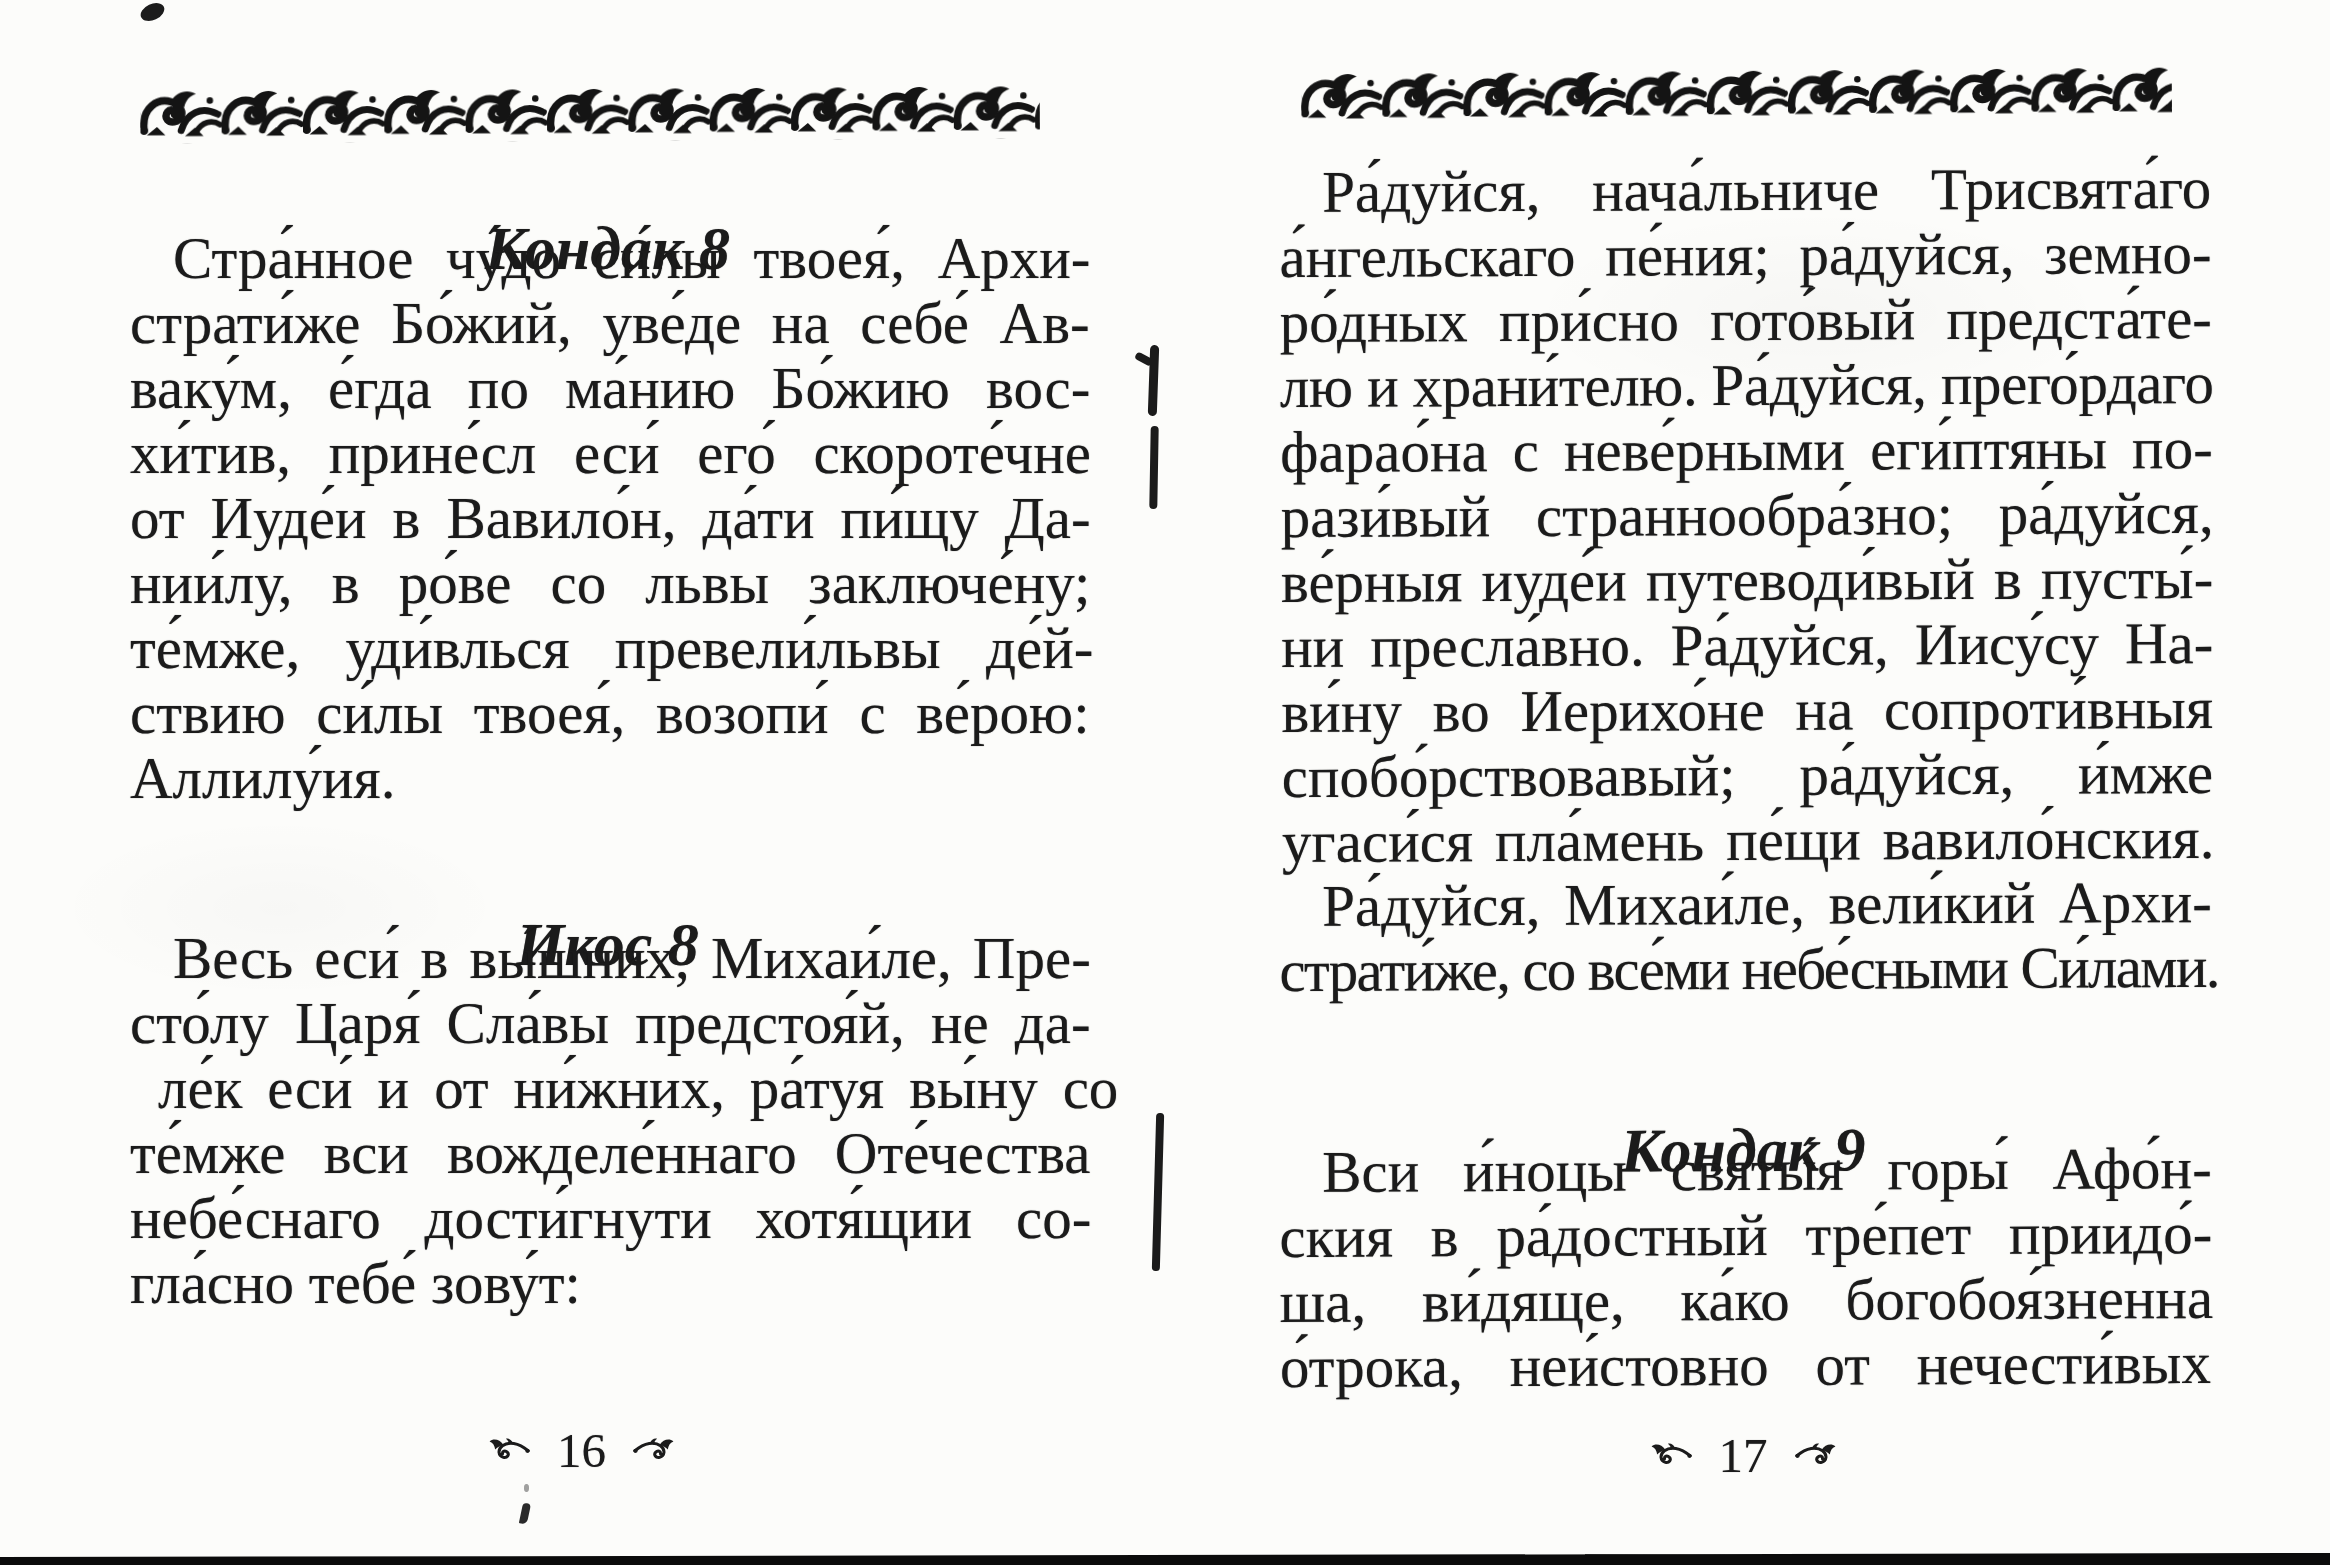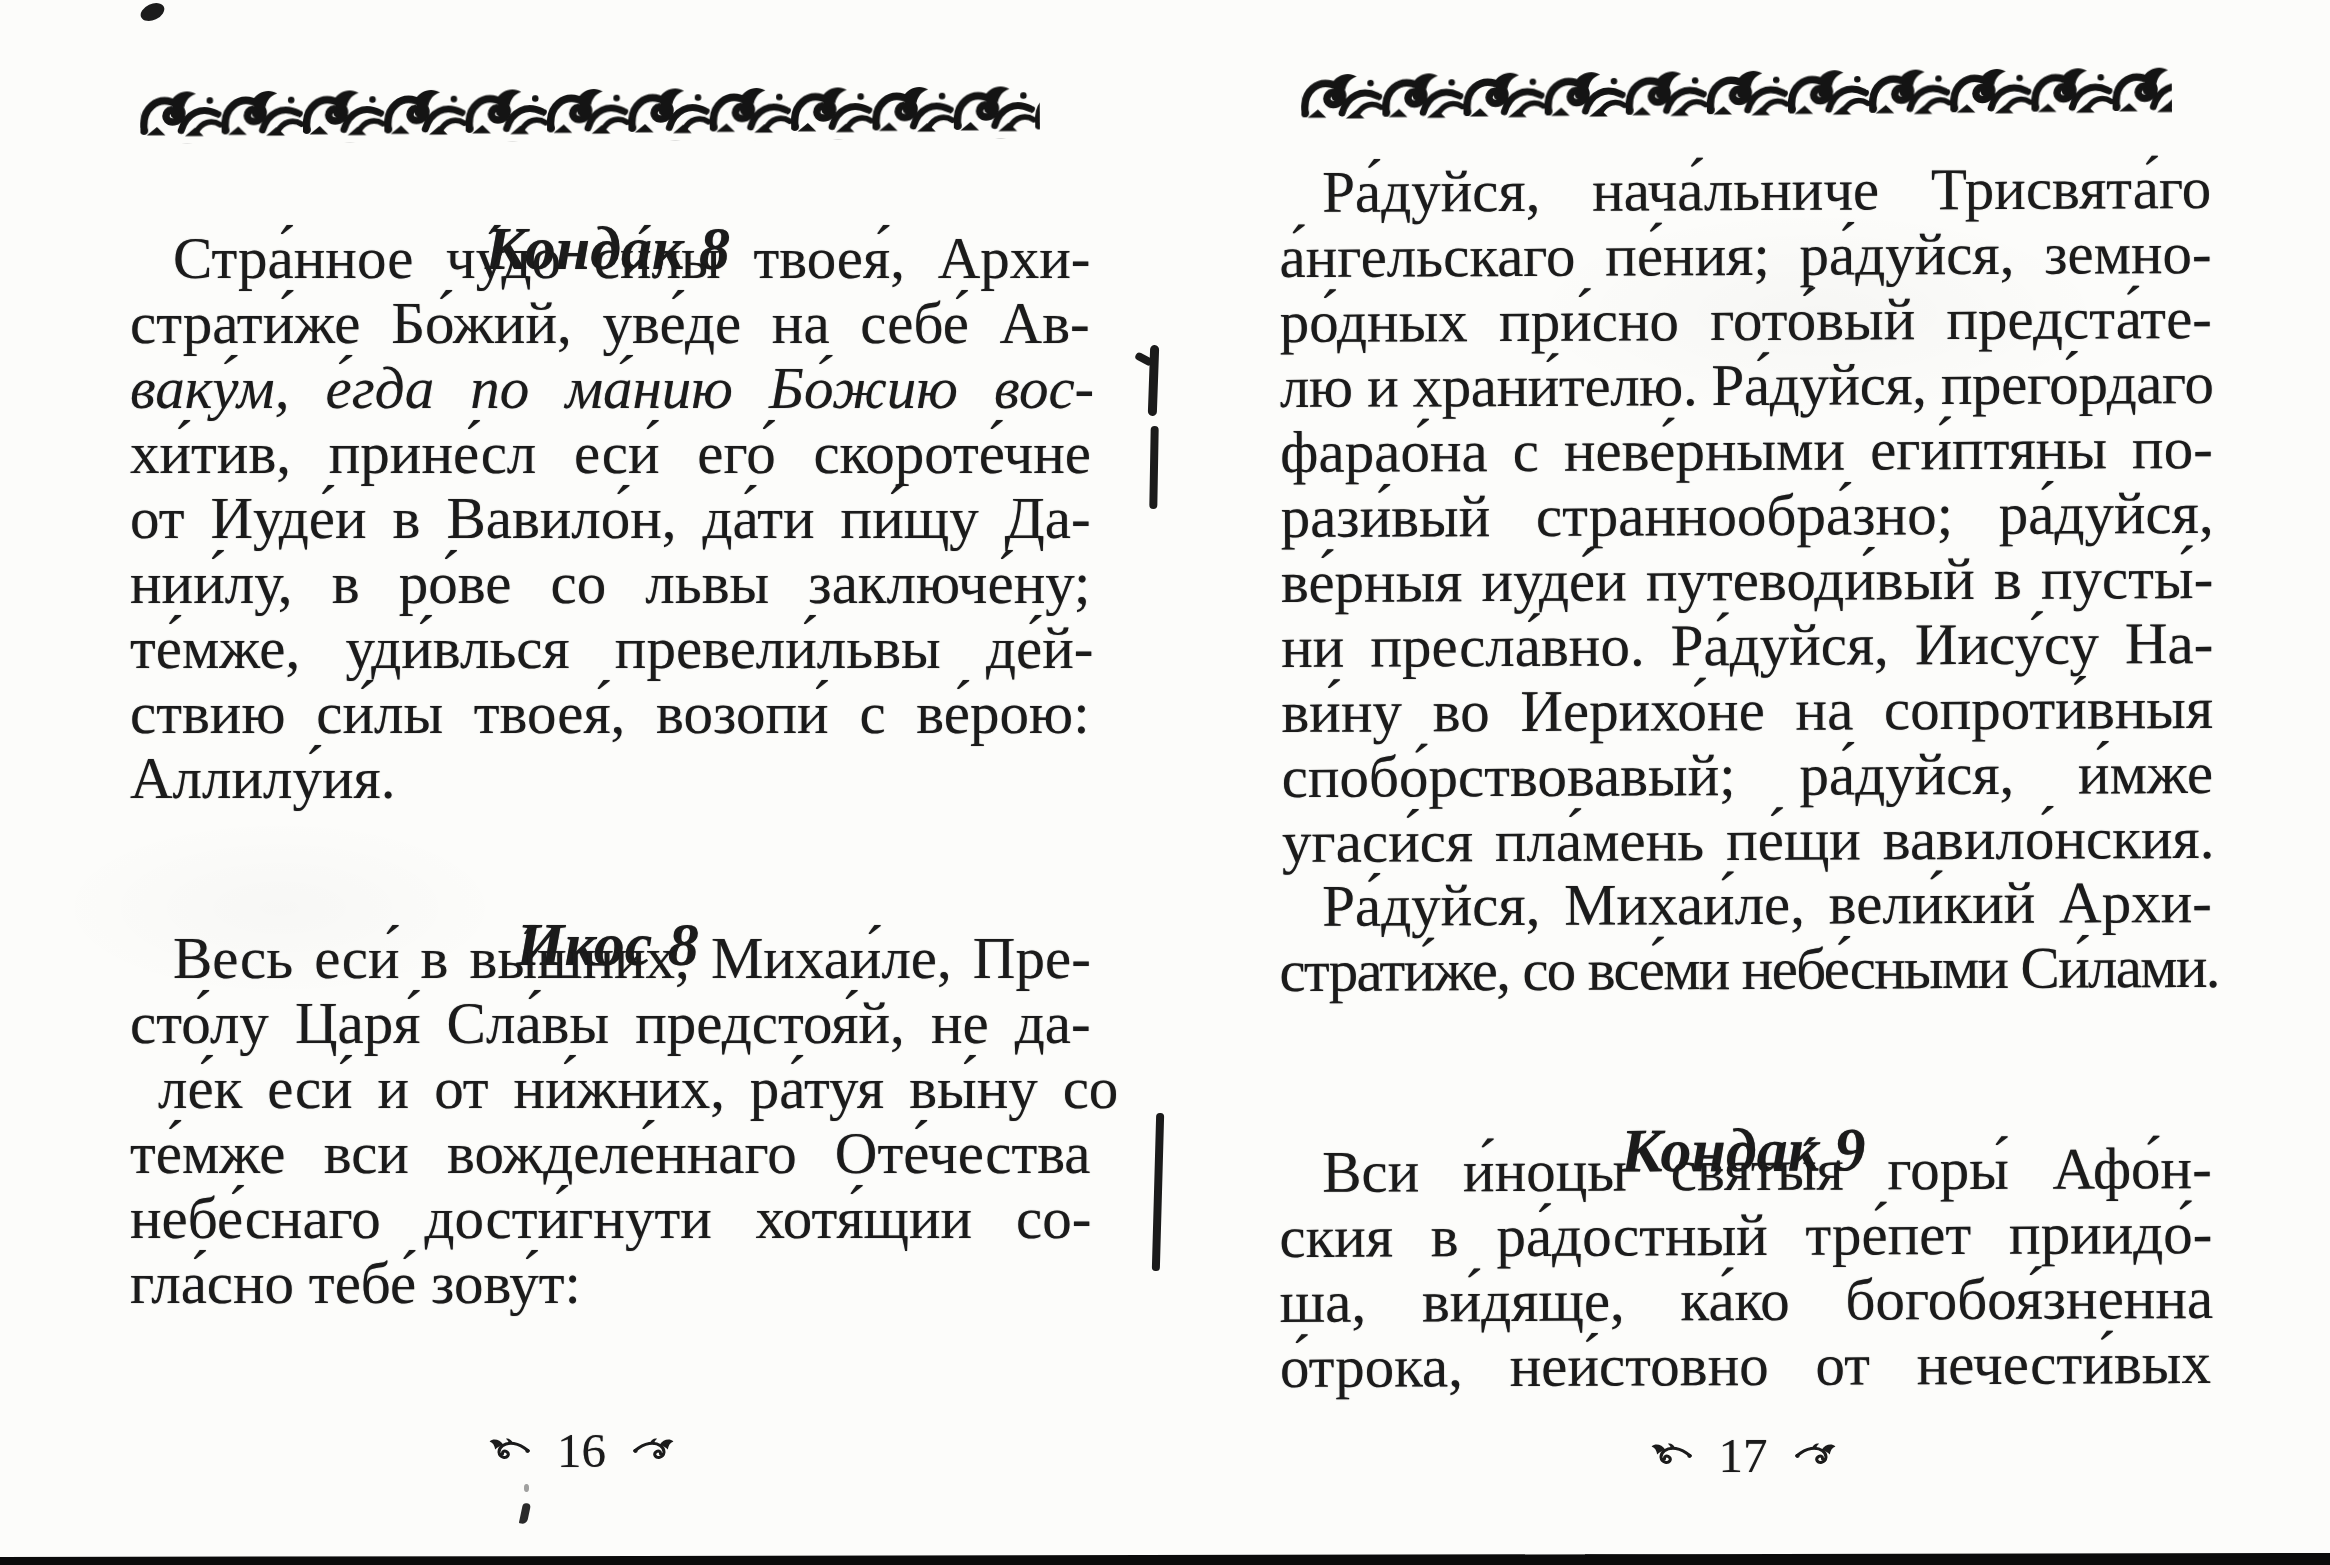--- a/index.html
+++ b/index.html
@@ -80,21 +80,21 @@
       <svg width="902" height="53" viewBox="0 0 1935 114">
           <rect width="1935" height="114" fill="url(#orn)"></rect>
         </svg>
     </div>
 
     <h2 class="heading" style="left:130px; top:162px; width:955px;">Кондак 8</h2>
 
     <div class="para indent" style="left:130px; top:227px; width:956px;">
         <div class="line"><span style="word-spacing: 18px;">Стра́нное чу́до си́лы твоея́, Архи-</span></div>
         <div class="line"><span style="word-spacing: 16px;">страти́же Бо́жий, уве́де на себе́ Ав-</span></div>
-        <div class="line"><span style="word-spacing: 21.4px; font-style: italic;">ваку́м, е́гда по ма́нию Бо́жию вос-</span></div>
+        <div class="line"><span style="word-spacing: 21.4px;">ваку́м, е́гда по ма́нию Бо́жию вос-</span></div>
         <div class="line"><span style="word-spacing: 23px; text-align: center;">хи́тив, прине́сл еси́ его́ скороте́чне</span></div>
         <div class="line"><span style="word-spacing: 11.2px;">от Иуде́и в Вавило́н, да́ти пи́щу Да-</span></div>
         <div class="line"><span style="word-spacing: 24.4px;">нии́лу, в ро́ве со львы заключе́ну;</span></div>
         <div class="line"><span style="word-spacing: 30.5px;">те́мже, уди́влься превели́львы де́й-</span></div>
         <div class="line"><span style="word-spacing: 16px;">ствию си́лы твоея́, возопи́ с ве́рою:</span></div>
         <div class="line last"><span>Аллилу́ия.</span></div>
       </div>
 
     <h2 class="heading" style="left:130px; top:858px; width:955px;">Икос 8</h2>
 

